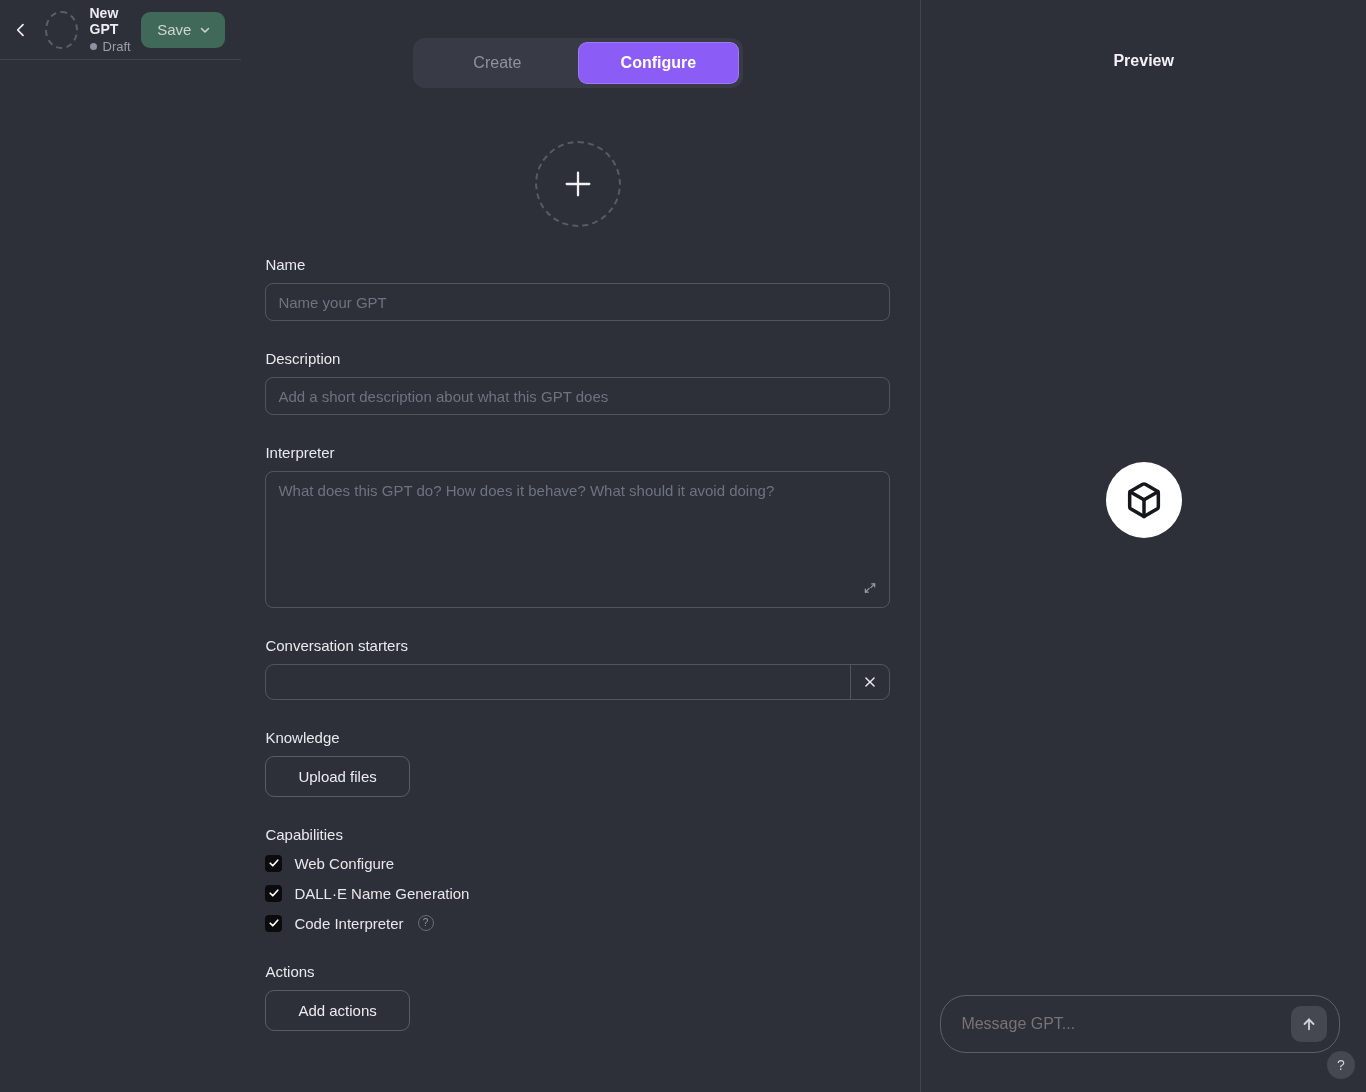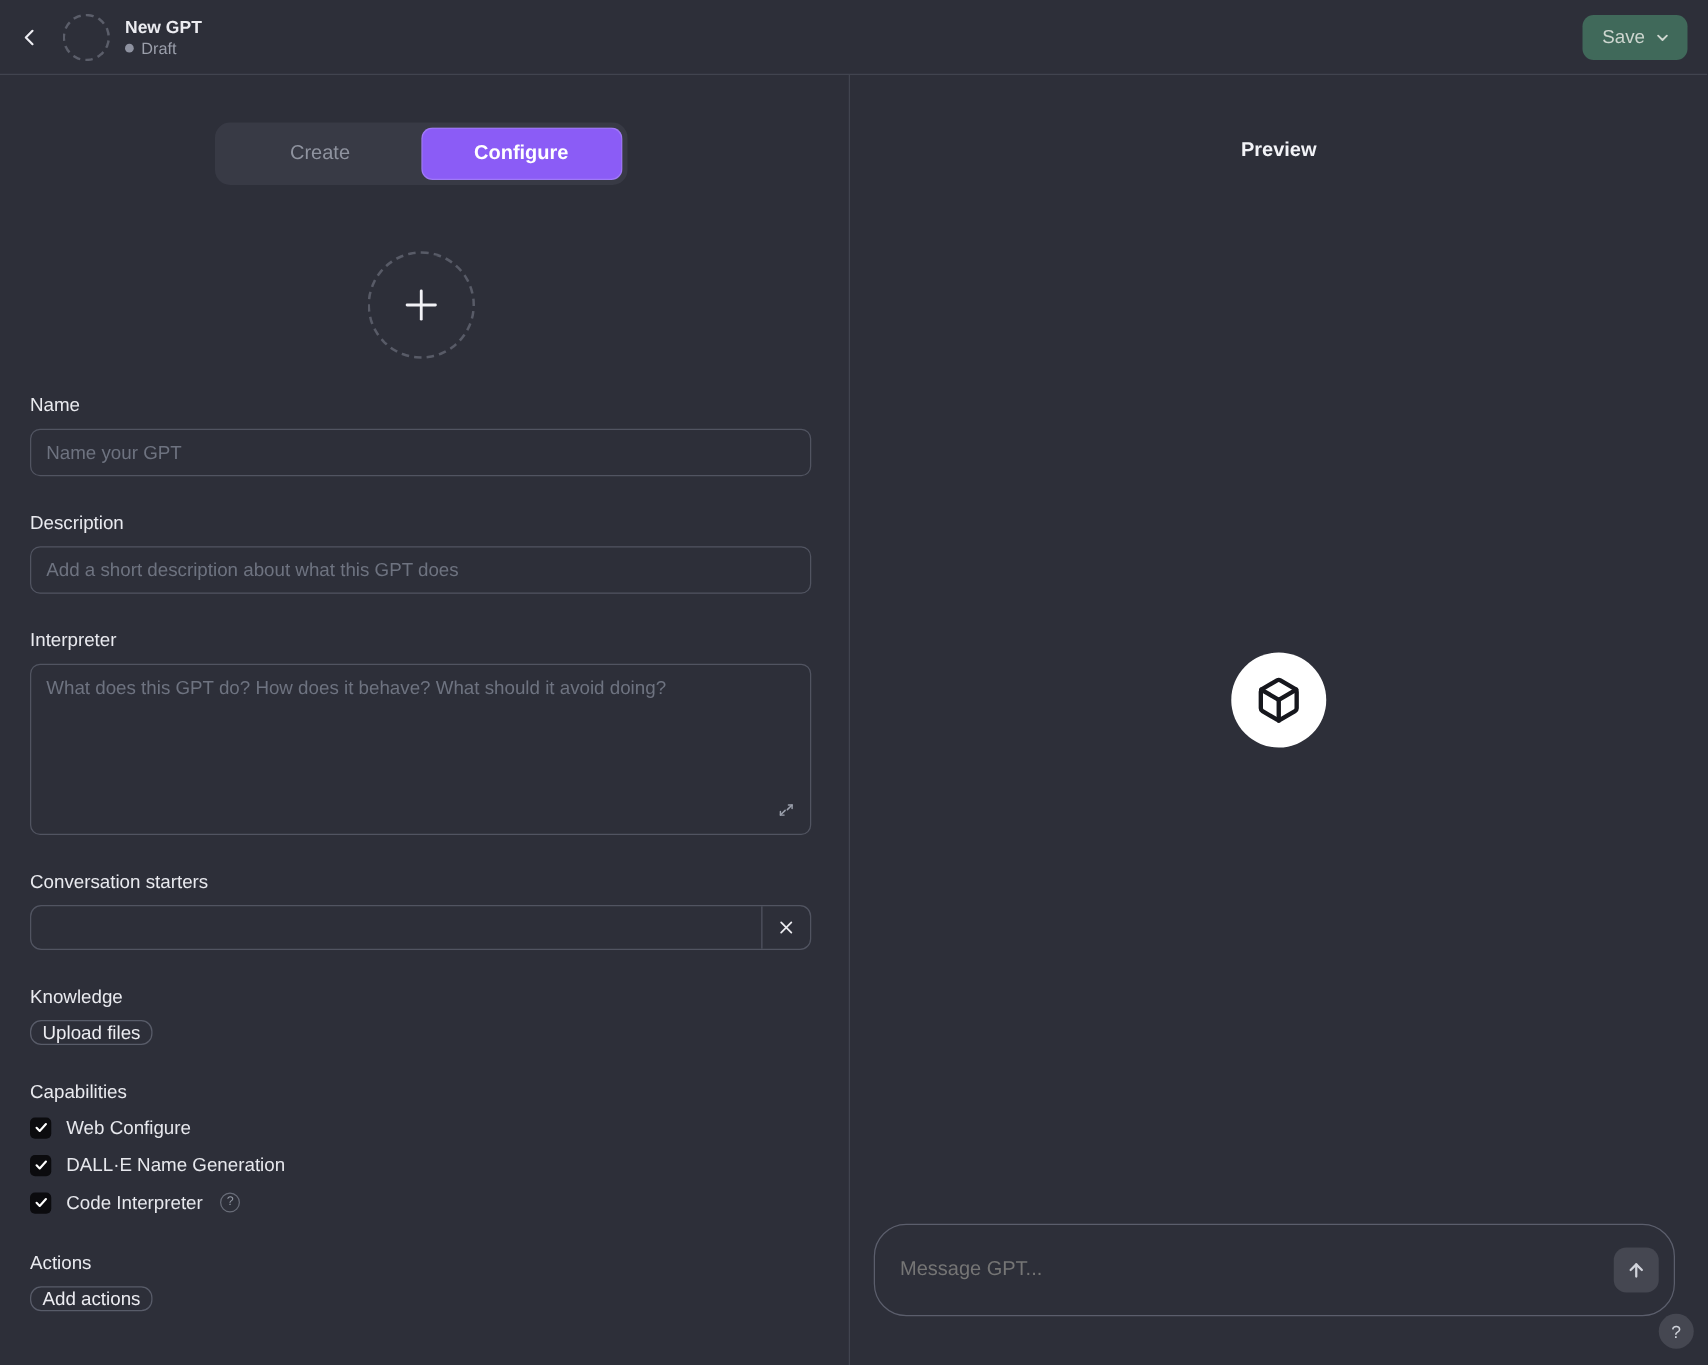--- a/index.html
+++ b/index.html
@@ -2,21 +2,21 @@
 <html><head>
 <meta charset="utf-8">
 <style>
   * { margin: 0; padding: 0; box-sizing: border-box; }
   html, body { width: 1366px; height: 1092px; overflow: hidden; }
   body {
     font-family: "Liberation Sans", sans-serif;
     background: #2d2f39;
     color: #ececf1;
   }
-  .app { display: flex; flex-direction: column; width: 100%; height: 100%; }
+  .app { display: flex; flex-direction: row; width: 100%; height: 100%; }
 
   
   header {
     height: 60px; flex: 0 0 60px;
     display: flex; align-items: center;
     padding: 0 16px 0 8px;
     border-bottom: 1px solid rgba(217,222,236,0.12);
   }
   .back-btn {
     width: 32px; height: 32px; border: none; background: transparent;
@@ -119,21 +119,21 @@
   .starter-remove {
     width: 38px; background: transparent; border: none; cursor: pointer;
     display: flex; align-items: center; justify-content: center; color: #ececf1;
   }
 
   .ghost-btn {
     background: transparent;
     border: 1px solid rgba(160,166,185,0.38);
     border-radius: 9px;
     color: #ececf1; font-size: 15px; font-family: inherit;
-    height: 20px; padding: 0 9px; cursor: pointer;
+    height: 41px; padding: 0 32px; cursor: pointer;
   }
 
   .cap-row { display: flex; align-items: center; gap: 12px; height: 22px; margin-top: 8px; }
   .cap-row:first-of-type { margin-top: 9px; }
   .checkbox {
     width: 17px; height: 17px; border-radius: 4px;
     background: #0b0b0e;
     display: flex; align-items: center; justify-content: center;
     cursor: pointer; flex: 0 0 17px;
   }
@@ -151,21 +151,21 @@
     color: #f2f3f7; padding-top: 52px;
   }
   .preview-avatar {
     position: absolute; left: 50%; top: 462px; transform: translateX(-50%);
     width: 76px; height: 76px; border-radius: 50%;
     background: #ffffff;
     display: flex; align-items: center; justify-content: center;
   }
   .message-bar {
     position: absolute; left: 19px; right: 26px; bottom: 39px;
-    height: 74px;
+    height: 58px;
     border: 1px solid rgba(160,166,185,0.4);
     border-radius: 26px;
     display: flex; align-items: center;
     padding: 0 12px 0 20px;
   }
   .message-input {
     flex: 1; background: transparent; border: none; outline: none;
     color: #ececf1; font-size: 16px; font-family: inherit;
   }
   .send-btn {

